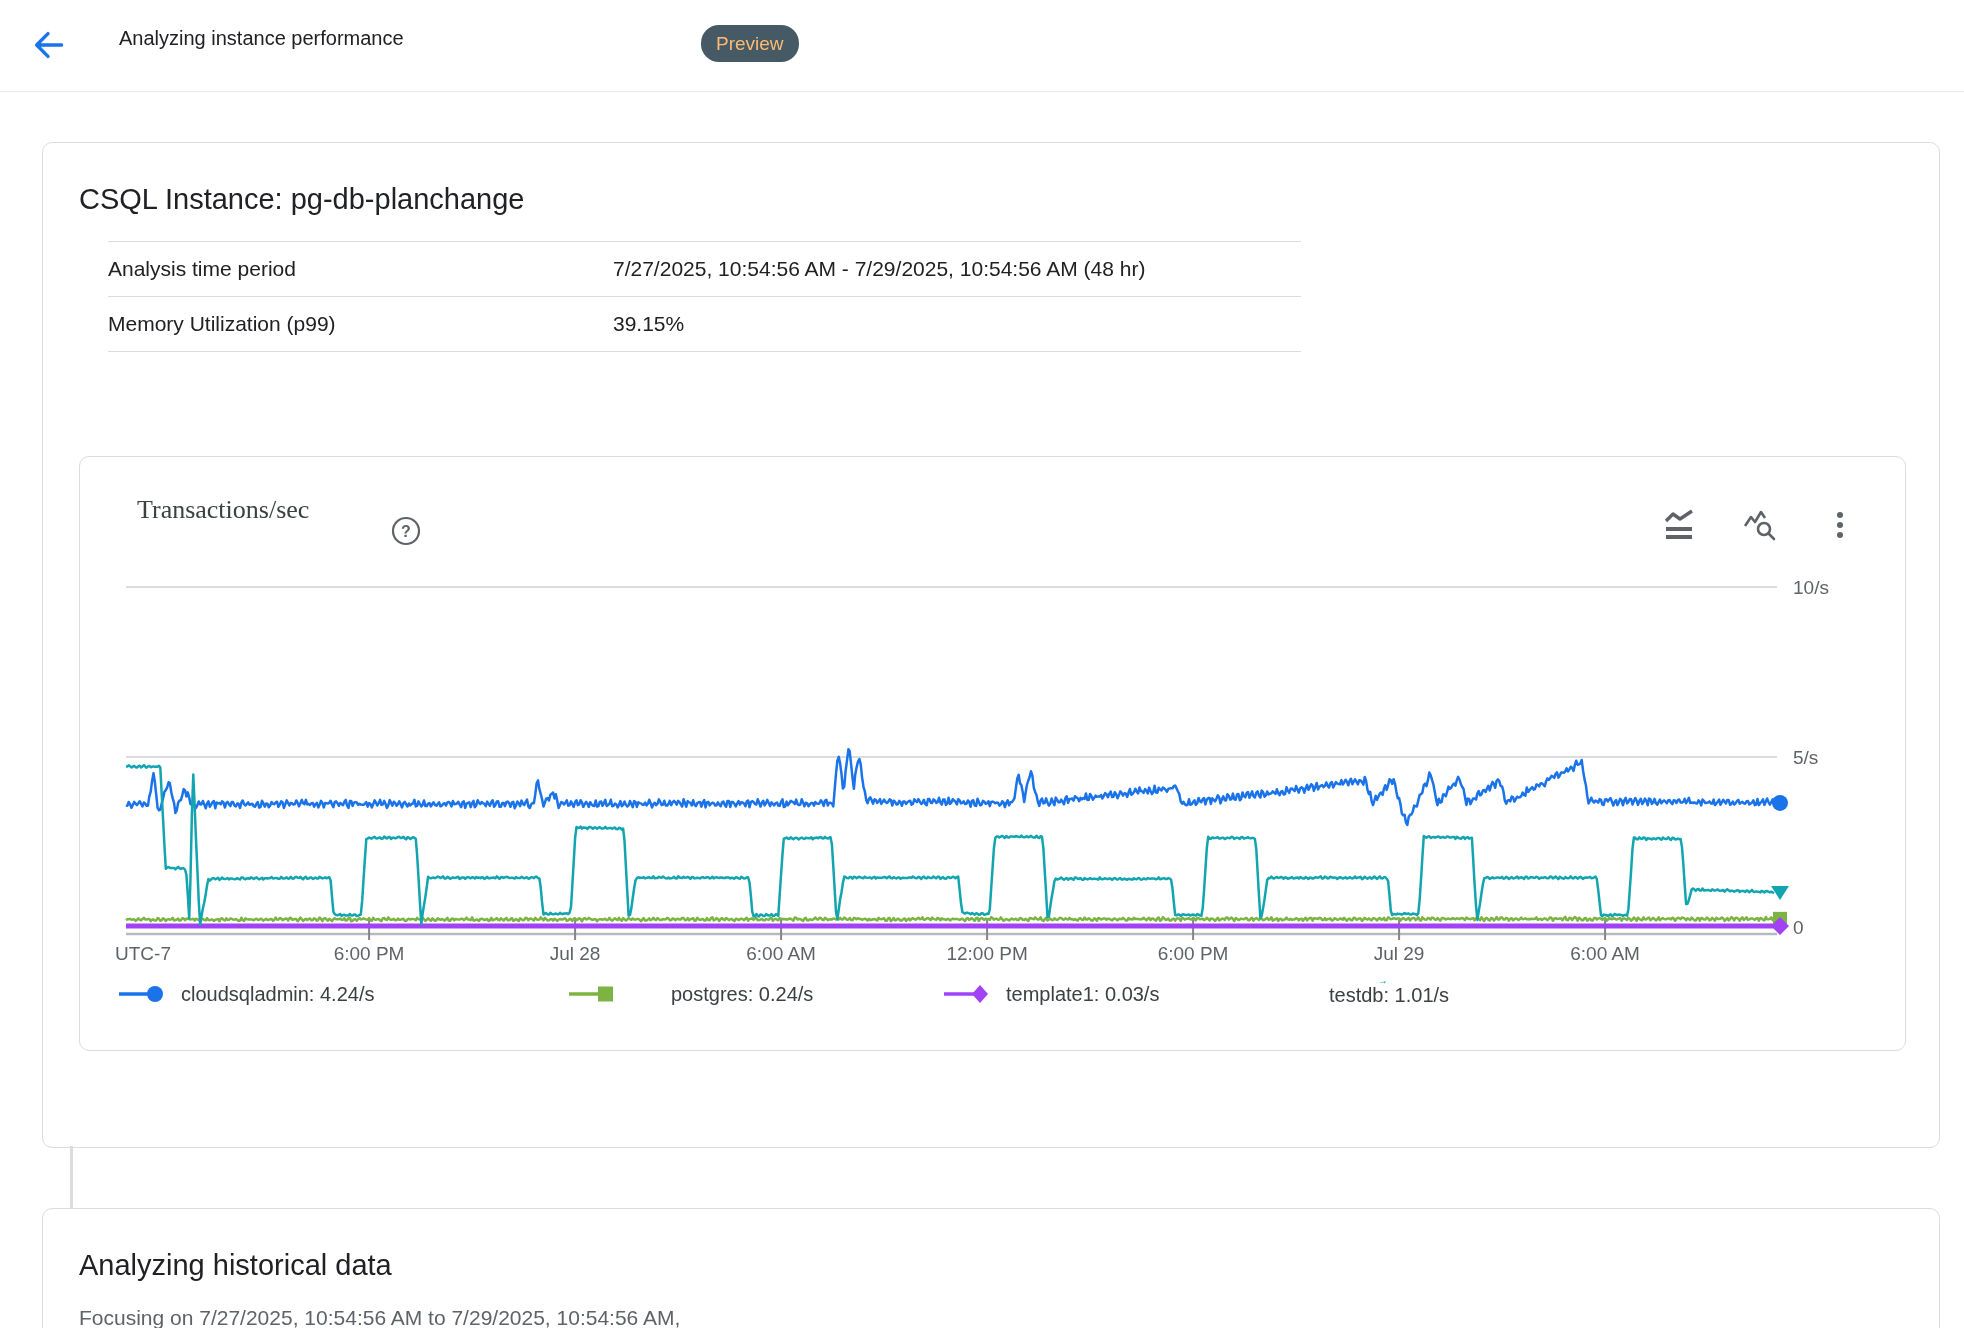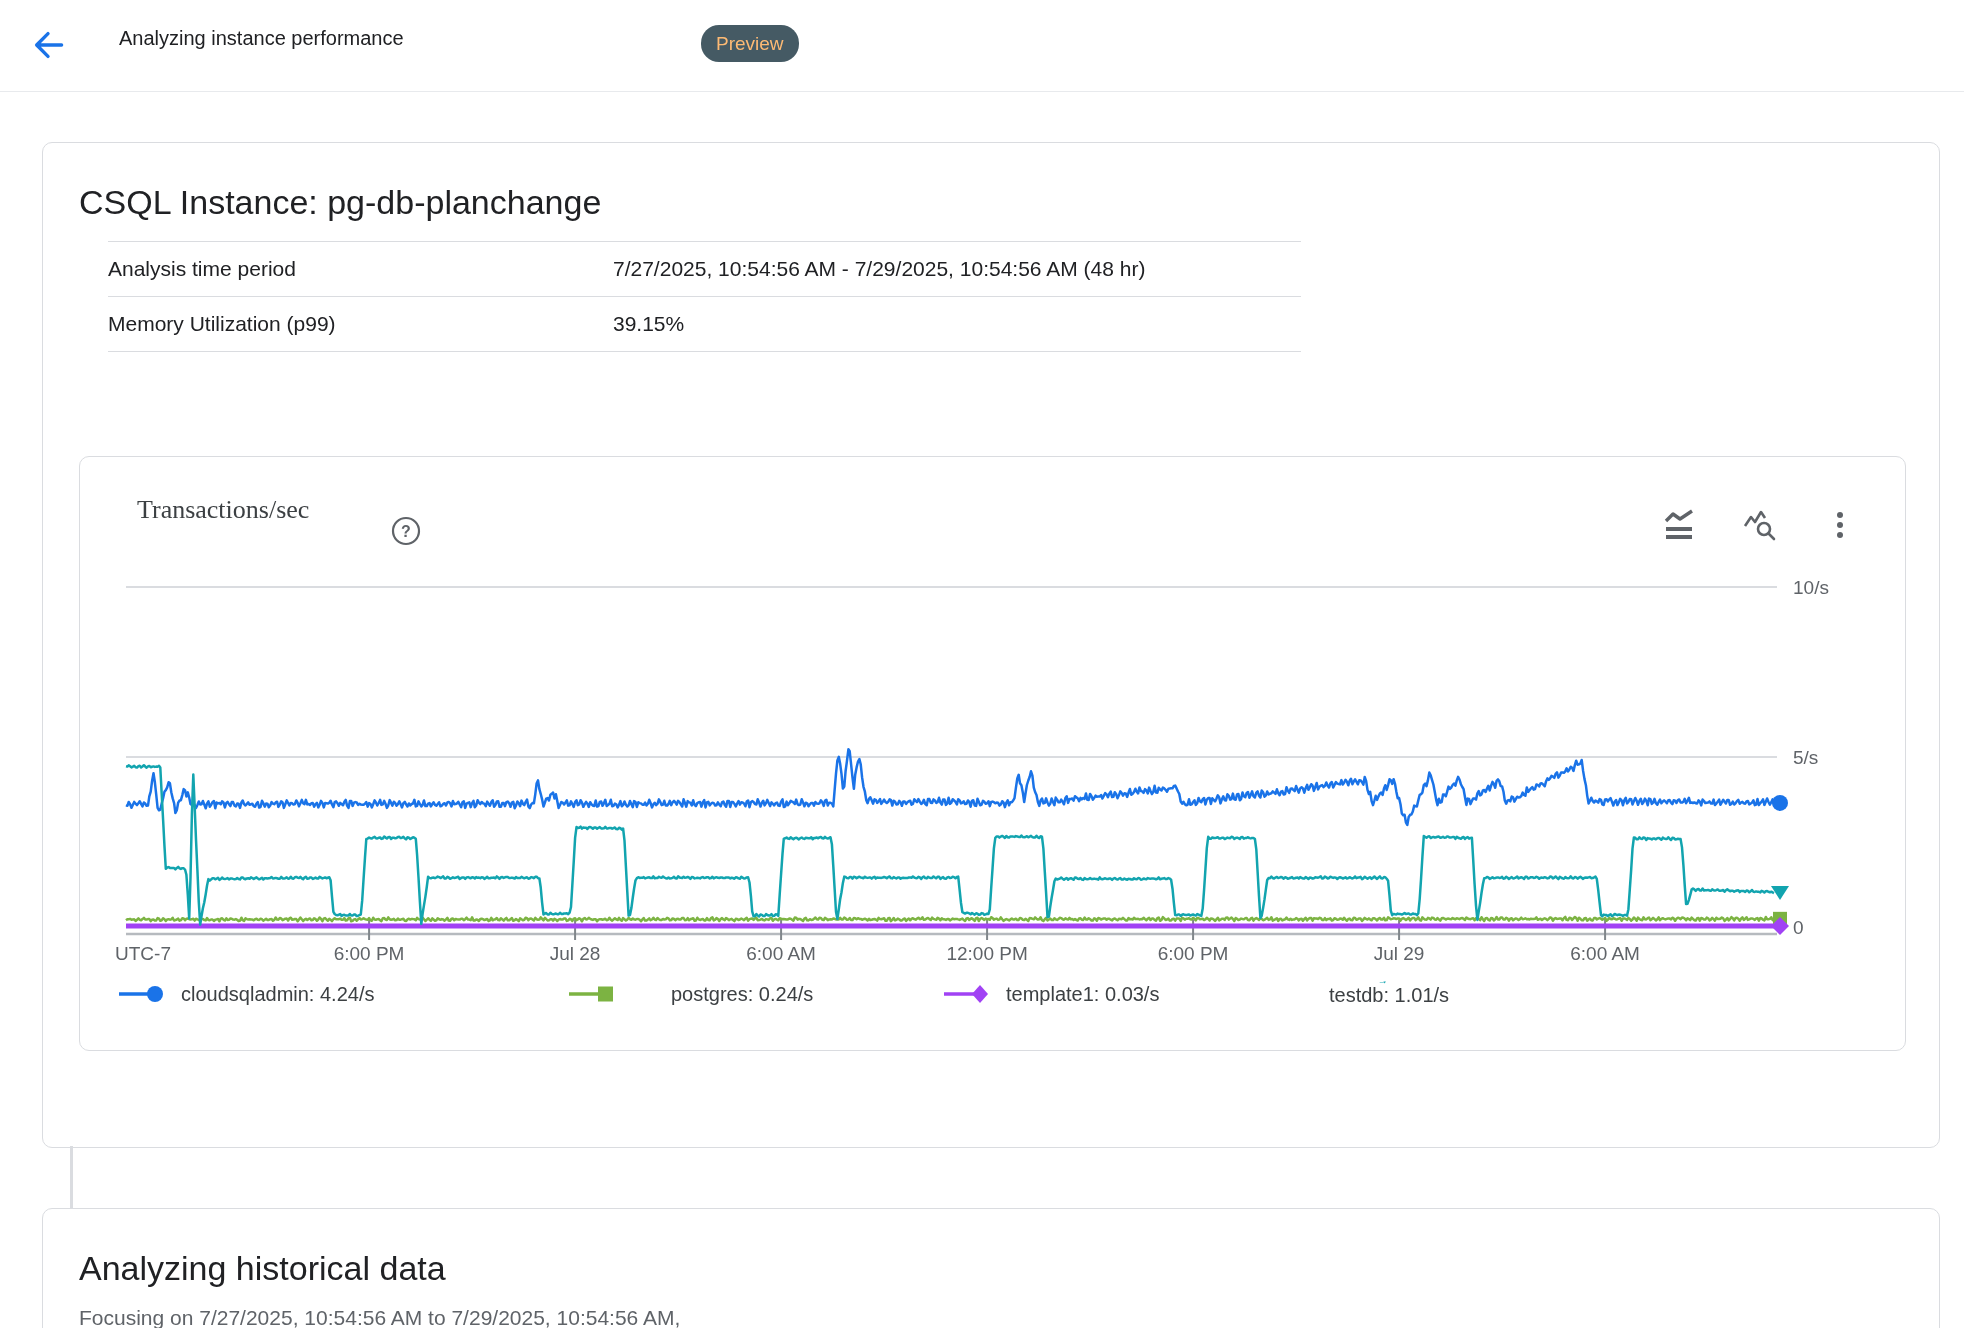--- a/index.html
+++ b/index.html
@@ -9,21 +9,21 @@
   
   .hdr{position:absolute;left:0;top:0;width:100%;height:91px;background:#fff;border-bottom:1px solid #e8eaed;}
   .back-btn{position:absolute;left:28px;top:26px;width:40px;height:40px;border:none;background:transparent;padding:0;cursor:pointer;}
   .pg-title{position:absolute;left:119px;top:27px;font-size:20px;font-weight:400;color:#202124;white-space:nowrap;}
   .badge{position:absolute;left:665px;top:25px;height:37px;padding:0 15px;background:#455a64;color:#fdba74;
          font-size:19px;border-radius:18px;display:flex;align-items:center;font-weight:500;margin-left:36px;}
 
   
   .card{position:absolute;background:#fff;border:1px solid #dadce0;border-radius:10px;}
   .card1{left:42px;top:142px;width:1896px;height:1004px;}
-  .card-h{position:absolute;left:36px;top:40px;margin:0;font-size:34px;font-weight:400;color:#202124;white-space:nowrap;}
+  .card-h{position:absolute;left:36px;top:40px;margin:0;font-size:29px;font-weight:400;color:#202124;white-space:nowrap;}
 
   
   .stats{position:absolute;left:36px;top:98px;width:1222px;}
   .srow{display:flex;align-items:center;height:54px;border-top:1px solid #dadce0;font-size:21px;margin-left:29px;}
   .srow:last-child{border-bottom:1px solid #dadce0;}
   .slabel{width:505px;font-weight:500;color:#202124;}
   .svalue{color:#202124;}
 
   
   .chart-card{position:absolute;left:36px;top:313px;width:1825px;height:593px;border:1px solid #dadce0;border-radius:10px;background:#fff;}

